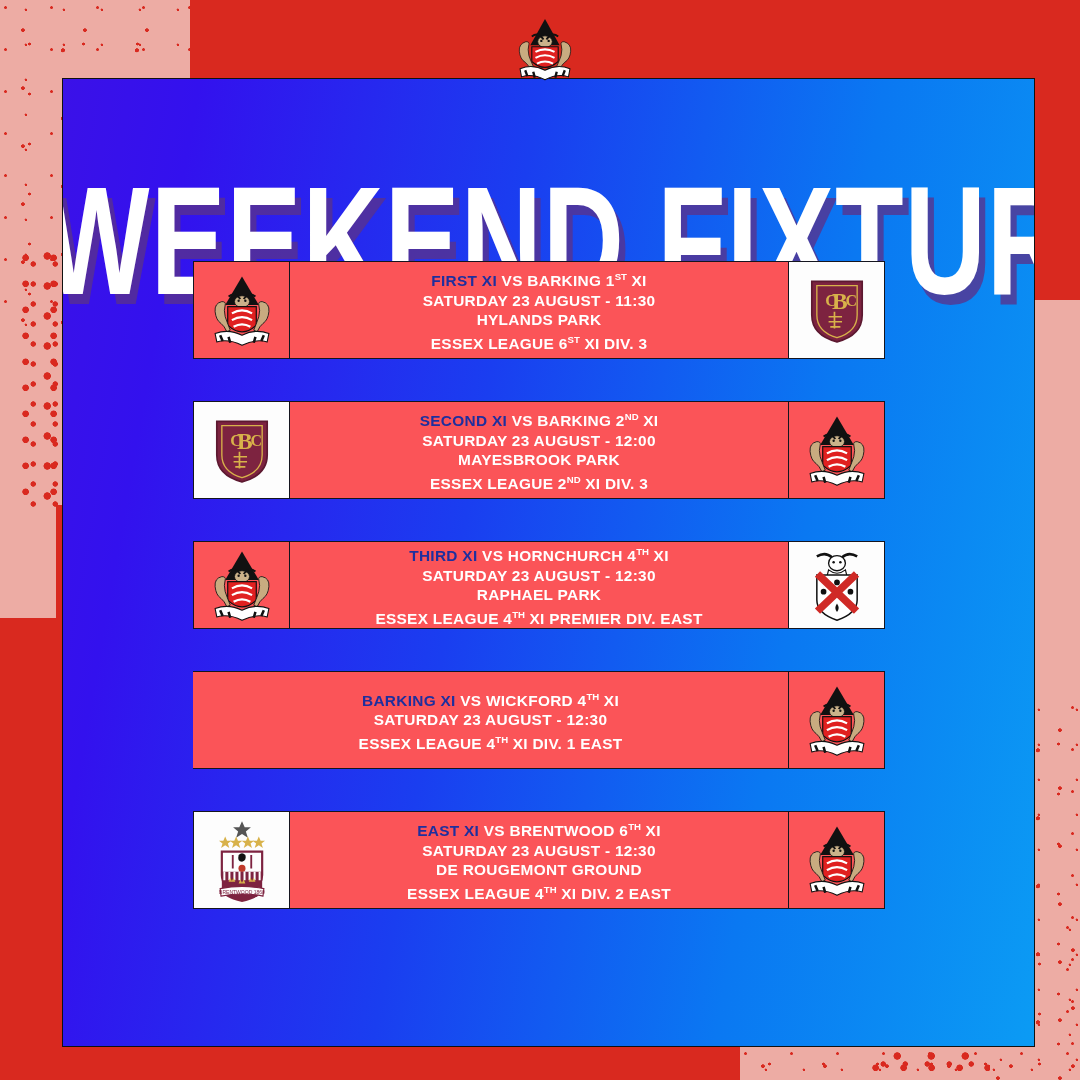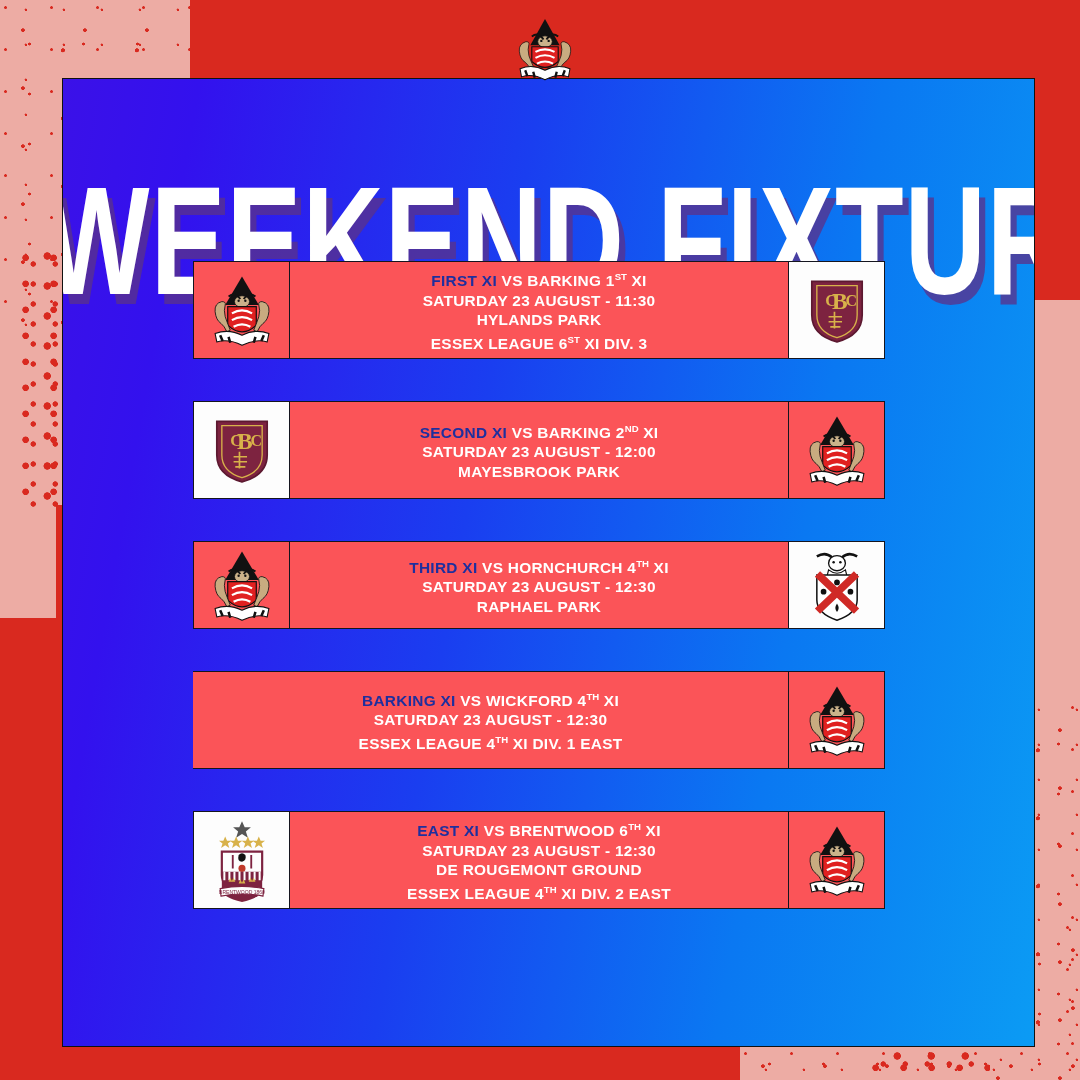--- a/index.html
+++ b/index.html
@@ -186,20 +186,21 @@
           <text x="36" y="45" font-family="'Liberation Serif',serif" font-size="19" font-weight="700" fill="#d8b24a">C</text>
           <text x="44" y="49" font-family="'Liberation Serif',serif" font-size="28" font-weight="700" fill="#d8b24a">B</text>
           <text x="60" y="45" font-family="'Liberation Serif',serif" font-size="19" font-weight="700" fill="#d8b24a">C</text>
           <path d="M47 52 v20 M40 58 h16 M40 64 h16 M42 70 h12" stroke="#d8b24a" stroke-width="2" fill="none"></path>
         </svg>
       </div>
       <div class="details">
         <div class="line hdr"><span class="team">SECOND XI</span> <span>VS BARKING 2</span><sup>ND</sup> <span>XI</span></div>
         <div class="line">SATURDAY 23 AUGUST - 12:00</div>
         <div class="line">MAYESBROOK PARK</div>
+        <div class="line"><span>ESSEX LEAGUE 2</span><sup>ND</sup> <span>XI DIV. 3</span></div>
       </div>
       <div class="crest-box bg-red">
         <svg class="crest-svg" viewBox="0 0 100 100">
           <path d="M50 10 L30 44 L70 44 Z" fill="#111"></path>
           <ellipse cx="50" cy="40" rx="9" ry="7" fill="#cbb28a" stroke="#111" stroke-width="1"></ellipse>
           <path d="M34 34 q8 -6 14 3 M66 34 q-8 -6 -14 3" stroke="#111" stroke-width="2.2" fill="none"></path>
           <circle cx="46" cy="39" r="1.4" fill="#111"></circle>
             <circle cx="54" cy="39" r="1.4" fill="#111"></circle>
           <path d="M33 46 L67 46 L67 68 Q50 84 33 68 Z" fill="#e02020" stroke="#111" stroke-width="1.4"></path>
           <path d="M38 54 q12 -7 24 0 M38 62 q12 -7 24 0 M40 70 q10 -6 20 0" stroke="#fff" stroke-width="2.6" fill="none"></path>
@@ -224,20 +225,21 @@
           <path d="M26 40 q-9 2 -8 12 q1 10 7 14 q4 3 7 10 l4 -2 q-4 -10 -6 -16 q-2 -8 0 -14 q1 -4 -4 -4z" fill="#c8ab80" stroke="#111" stroke-width="1"></path>
           <path d="M74 40 q9 2 8 12 q-1 10 -7 14 q-4 3 -7 10 l-4 -2 q4 -10 6 -16 q2 -8 0 -14 q-1 -4 4 -4z" fill="#c8ab80" stroke="#111" stroke-width="1"></path>
           <path d="M18 78 q16 -6 32 2 q16 -8 32 -2 l-2 10 q-14 -4 -30 4 q-16 -8 -30 -4z" fill="#fff" stroke="#111" stroke-width="1.3"></path>
           <path d="M24 80 l3 7 M34 82 l2 7 M66 82 l-2 7 M76 80 l-3 7" stroke="#111" stroke-width="3"></path>
         </svg>
       </div>
       <div class="details">
         <div class="line hdr"><span class="team">THIRD XI</span> <span>VS HORNCHURCH 4</span><sup>TH</sup> <span>XI</span></div>
         <div class="line">SATURDAY 23 AUGUST - 12:30</div>
         <div class="line">RAPHAEL PARK</div>
+        <div class="line"><span>ESSEX LEAGUE 4</span><sup>TH</sup> <span>XI PREMIER DIV. EAST</span></div>
       </div>
       <div class="crest-box bg-white">
         <svg class="crest-svg" viewBox="0 0 100 100">
           <path d="M26 16 q10 -6 18 1 M74 16 q-10 -6 -18 1" stroke="#111" stroke-width="3" fill="none"></path>
           <ellipse cx="50" cy="24" rx="10" ry="9" fill="#fff" stroke="#111" stroke-width="1.6"></ellipse>
           <circle cx="46" cy="23" r="1.5" fill="#111"></circle>
             <circle cx="54" cy="23" r="1.5" fill="#111"></circle>
           <path d="M40 32 q10 8 20 0 l2 8 h-24 z" fill="#fff" stroke="#111" stroke-width="1.4"></path>
           <path d="M26 38 h48 v30 q0 16 -24 24 q-24 -8 -24 -24 z" fill="#fff" stroke="#111" stroke-width="1.8"></path>
           <path d="M29 41 L71 41 L71 44 L29 44 Z" fill="none"></path>

